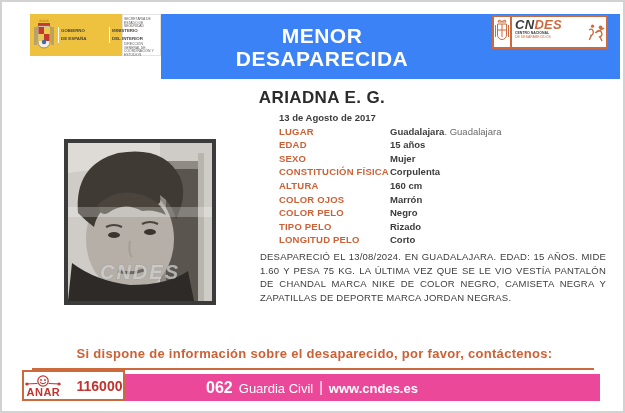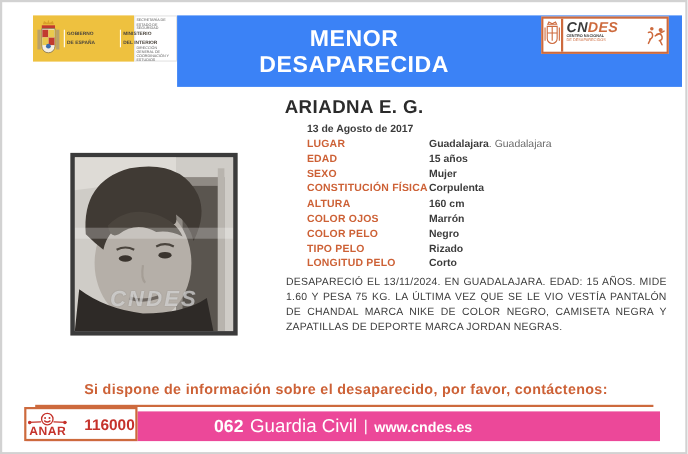--- a/index.html
+++ b/index.html
@@ -46,21 +46,21 @@
   .fvalue .reg { font-weight:normal; color:#6a6a6a; }
 
   .description { position:absolute; left:258px; top:248px; width:346px; font-size:9.5px; line-height:13.5px; color:#3c3c3c; text-align:justify; letter-spacing:0.2px; }
 
   
   .contact { position:absolute; left:0; top:344px; width:625px; text-align:center; font-size:13px; font-weight:bold; color:#cd6136; letter-spacing:0.3px; }
   .rule { position:absolute; left:30px; top:366px; width:562px; height:2px; background:#cd6a3d; }
   .bottom-bar { position:absolute; left:22px; top:372px; width:576px; height:27px; background:#ec4899; display:flex; align-items:center; justify-content:center; }
   .bar-text { color:#ffffff; display:flex; align-items:baseline; gap:6px; }
   .b-num { font-size:16px; font-weight:bold; }
-  .b-name { font-size:17px; }
+  .b-name { font-size:13px; }
   .b-sep { font-size:14px; font-weight:300; position:relative; top:-1px; }
   .b-web { font-size:13px; font-weight:bold; }
   .anar-box { position:absolute; left:20px; top:368px; width:103px; height:31px; background:#ffffff; border:2px solid #cd6a3d; display:flex; align-items:center; justify-content:center; gap:16px; z-index:2; }
   .anar-left { position:relative; width:36px; height:24px; }
   .anar-word { position:absolute; left:2px; bottom:0; font-size:11px; font-weight:bold; color:#c5322b; letter-spacing:0.5px; }
   .anar-doodle { position:absolute; left:0; top:0; }
   .anar-number { font-size:14px; font-weight:bold; color:#c5322b; }
 </style>
 </head>
 <body>
@@ -192,21 +192,21 @@
     <div class="frow">
       <div class="flabel">TIPO PELO</div>
       <div class="fvalue">Rizado</div>
     </div>
     <div class="frow">
       <div class="flabel">LONGITUD PELO</div>
       <div class="fvalue">Corto</div>
     </div>
   </div>
 
-  <div class="description">DESAPARECIÓ EL 13/11/2024.  EN GUADALAJARA. EDAD: 15 AÑOS. MIDE 1.60 Y PESA 75 KG. LA ÚLTIMA VEZ QUE SE LE VIO VESTÍA PANTALÓN DE CHANDAL MARCA NIKE DE COLOR NEGRO, CAMISETA NEGRA Y ZAPATILLAS DE DEPORTE MARCA JORDAN NEGRAS.</div>
+  <div class="description">DESAPARECIÓ EL 13/08/2024.  EN GUADALAJARA. EDAD: 15 AÑOS. MIDE 1.60 Y PESA 75 KG. LA ÚLTIMA VEZ QUE SE LE VIO VESTÍA PANTALÓN DE CHANDAL MARCA NIKE DE COLOR NEGRO, CAMISETA NEGRA Y ZAPATILLAS DE DEPORTE MARCA JORDAN NEGRAS.</div>
 
   <div class="contact">Si dispone de información sobre el desaparecido, por favor, contáctenos:</div>
   <div class="rule"></div>
 
   <div class="bottom-bar">
     <div class="bar-text">
       <span class="b-num">062</span>
       <span class="b-name">Guardia Civil</span>
       <span class="b-sep">|</span>
       <span class="b-web">www.cndes.es</span>

